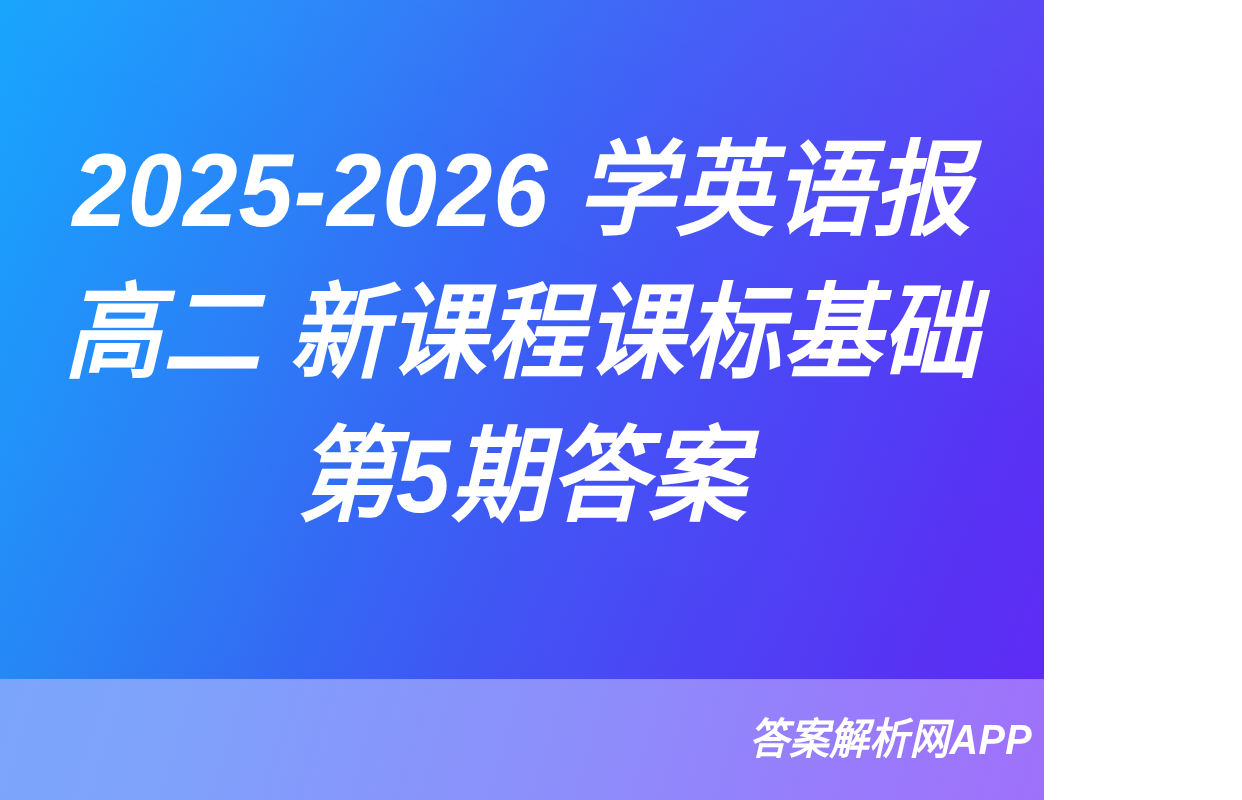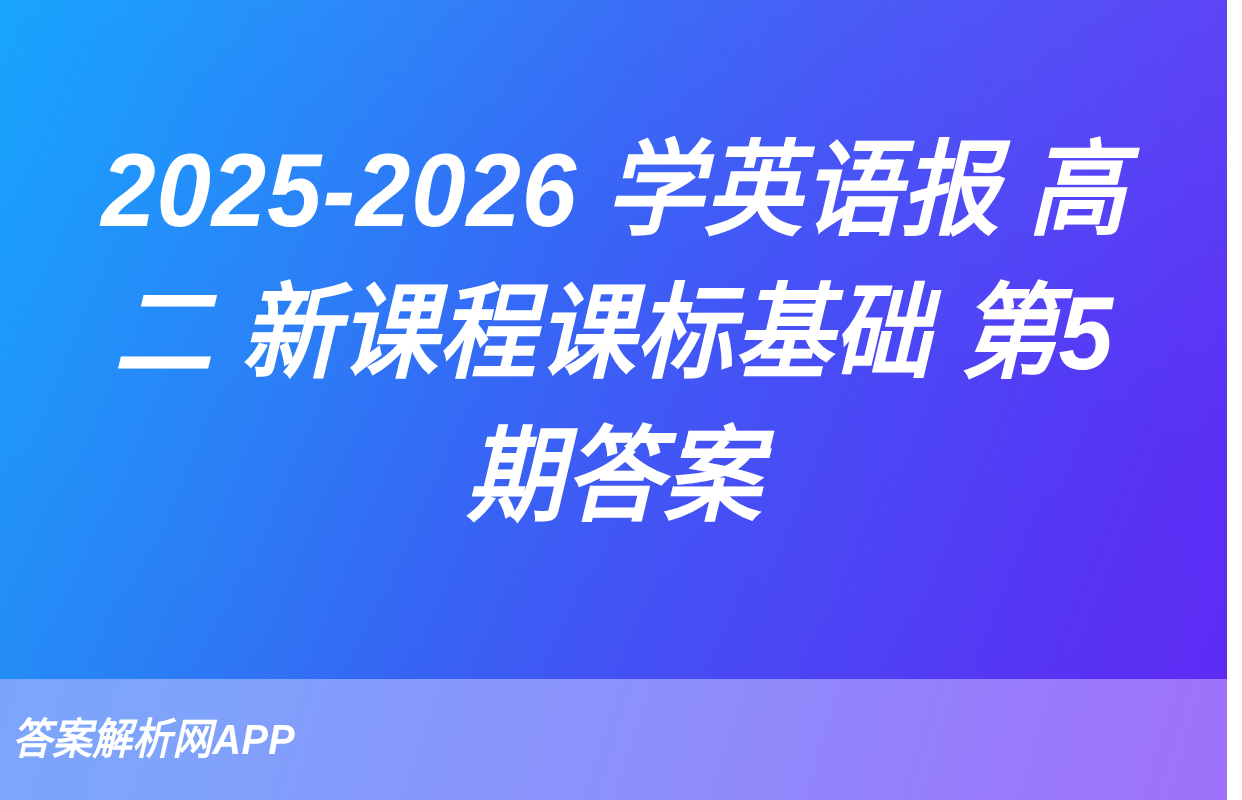--- a/index.html
+++ b/index.html
@@ -4,21 +4,21 @@
 <title>答案解析网</title>
 <style>
   html, body {
     margin: 0;
     padding: 0;
     background: #ffffff;
   }
 
   .poster {
     position: relative;
-    width: 1227px;
+    width: 1044px;
     height: 800px;
     overflow: hidden;
     font-family: "Liberation Sans", "DejaVu Sans", sans-serif;
     display: flex;
     flex-direction: column;
   }
 
   
   .hero {
     position: relative;
@@ -79,21 +79,21 @@
     background: linear-gradient(107deg,
         #7BA5FB 0%,
         #7FA3FB 16%,
         #8598FB 34%,
         #8C90FB 52%,
         #9383FB 70%,
         #9A78FB 86%,
         #9E71FB 100%);
     display: flex;
     align-items: center;
-    justify-content: flex-start;
+    justify-content: flex-end;
   }
 
   .footer-text {
     color: #ffffff;
     font-size: 43px;
     line-height: 1;
     font-weight: 700;
     font-style: italic;
     letter-spacing: 0.5px;
     transform: scaleX(0.92);

